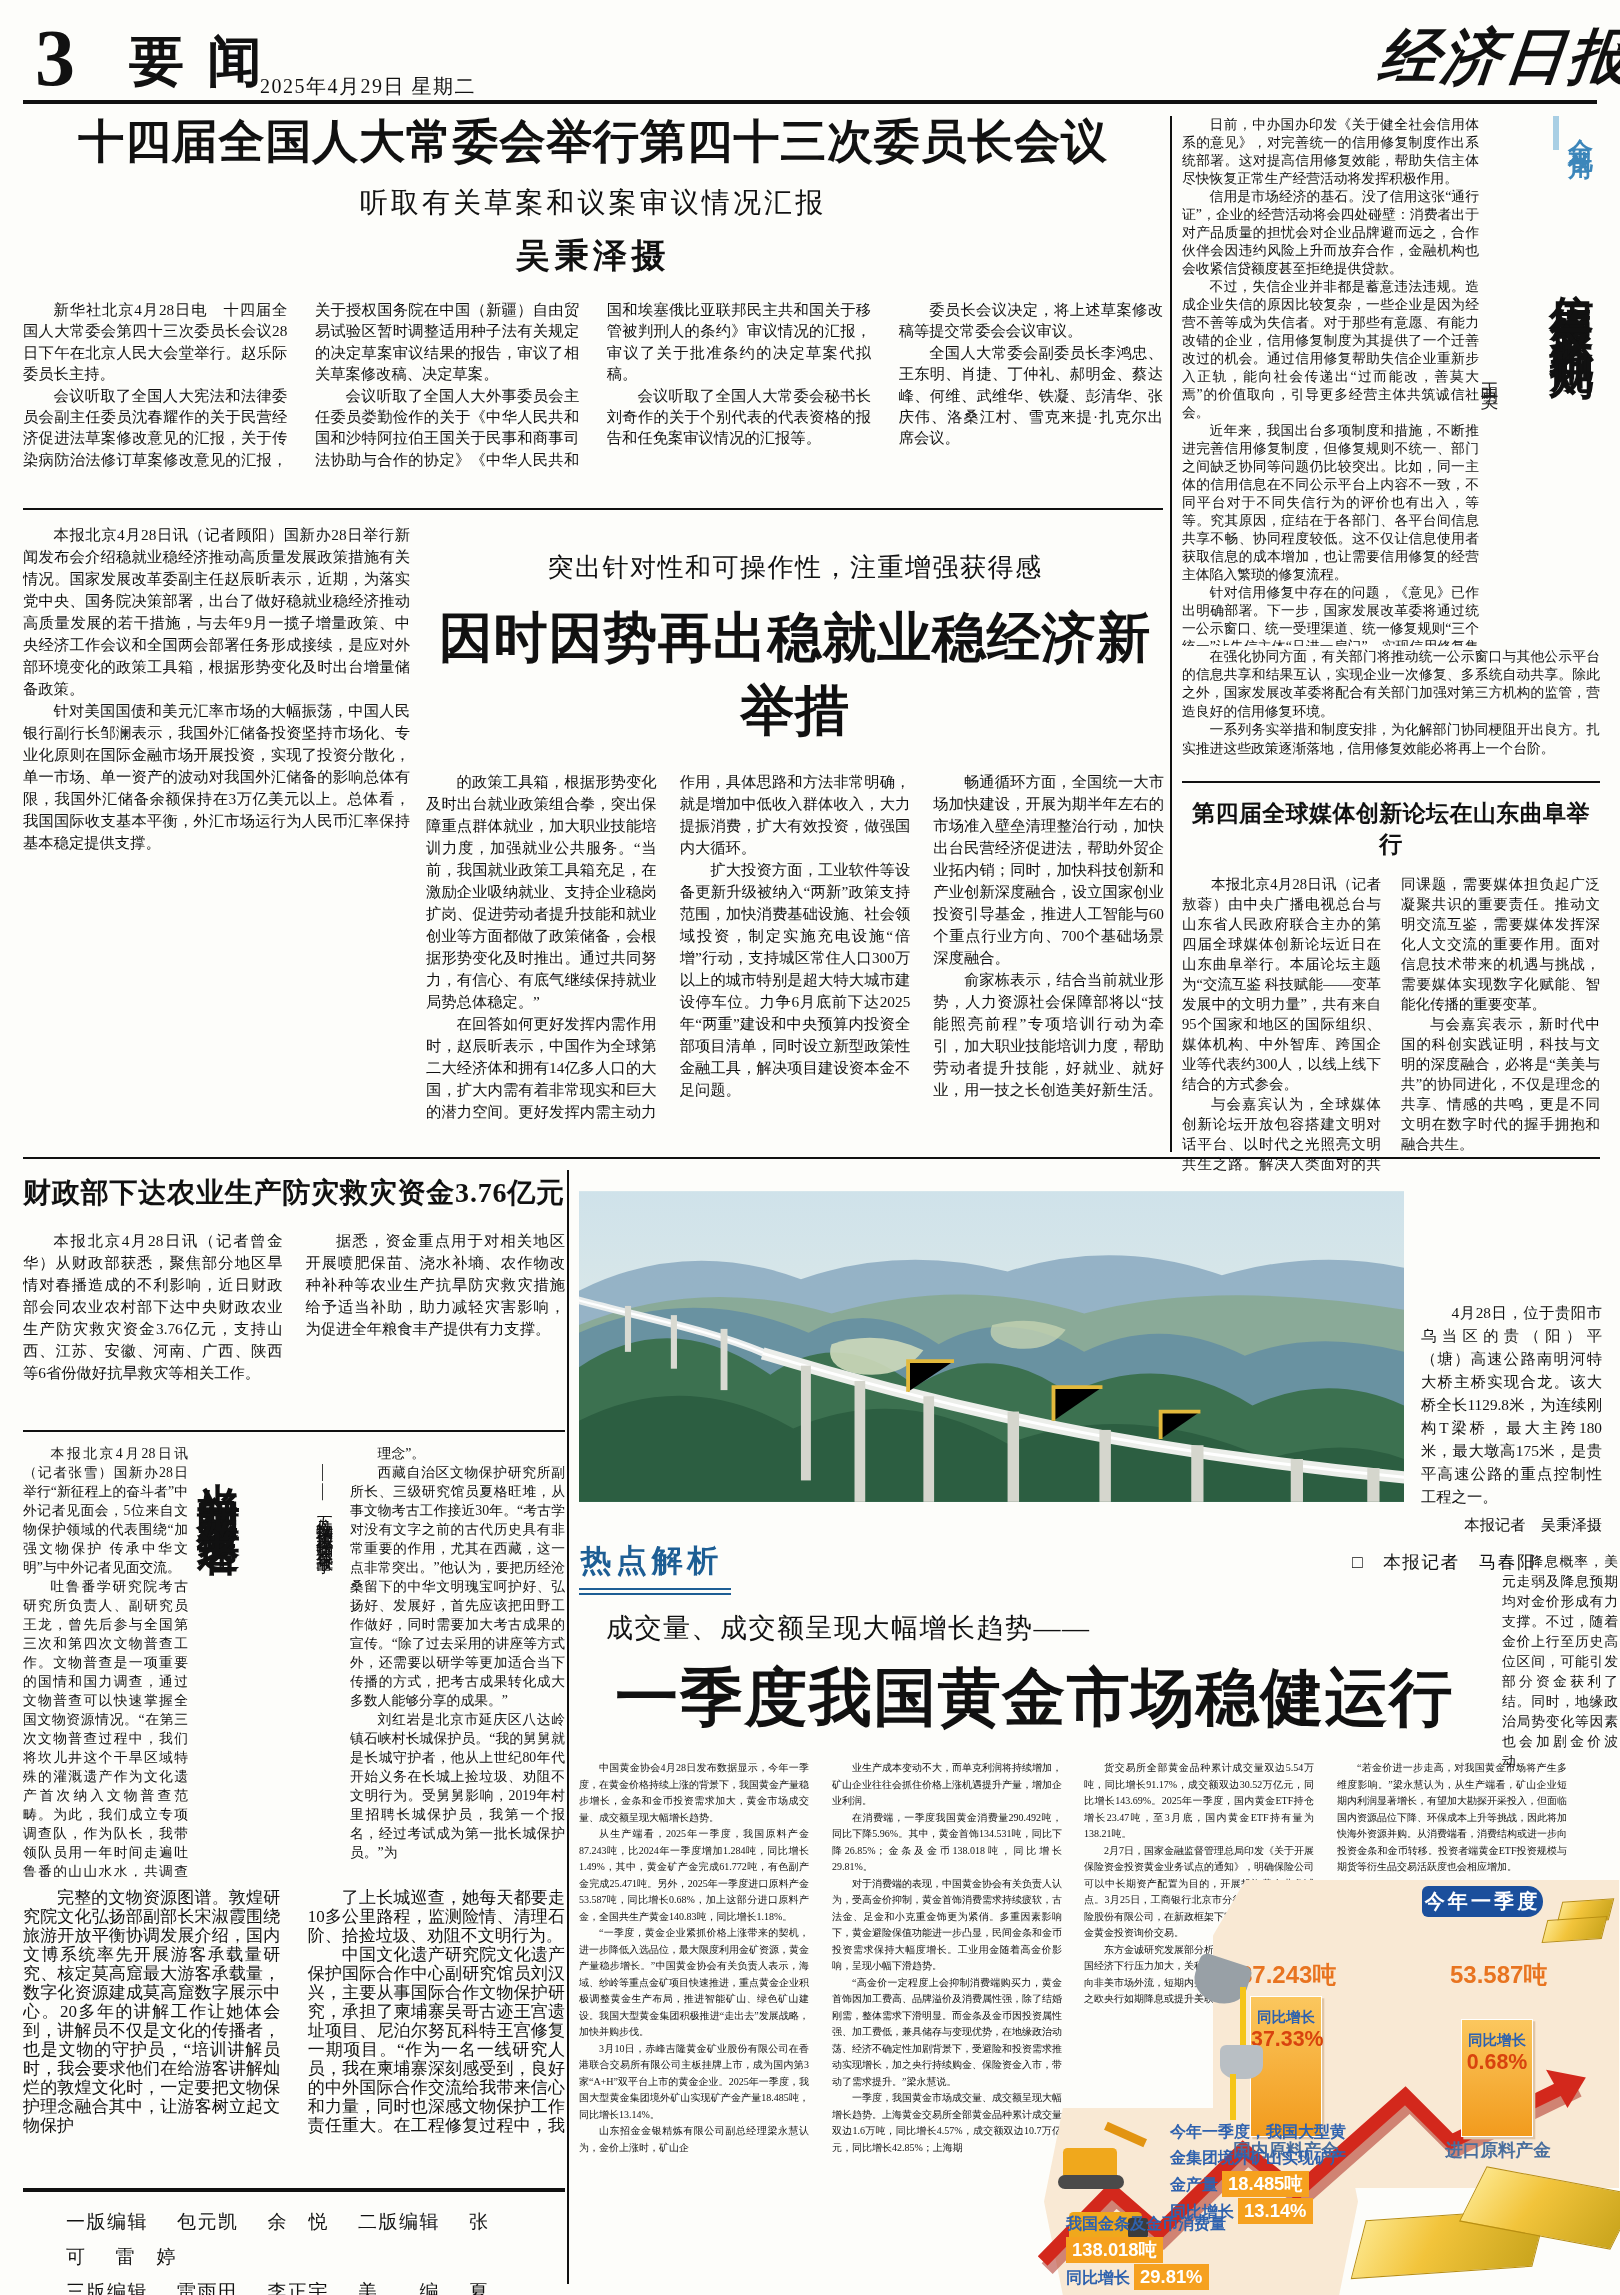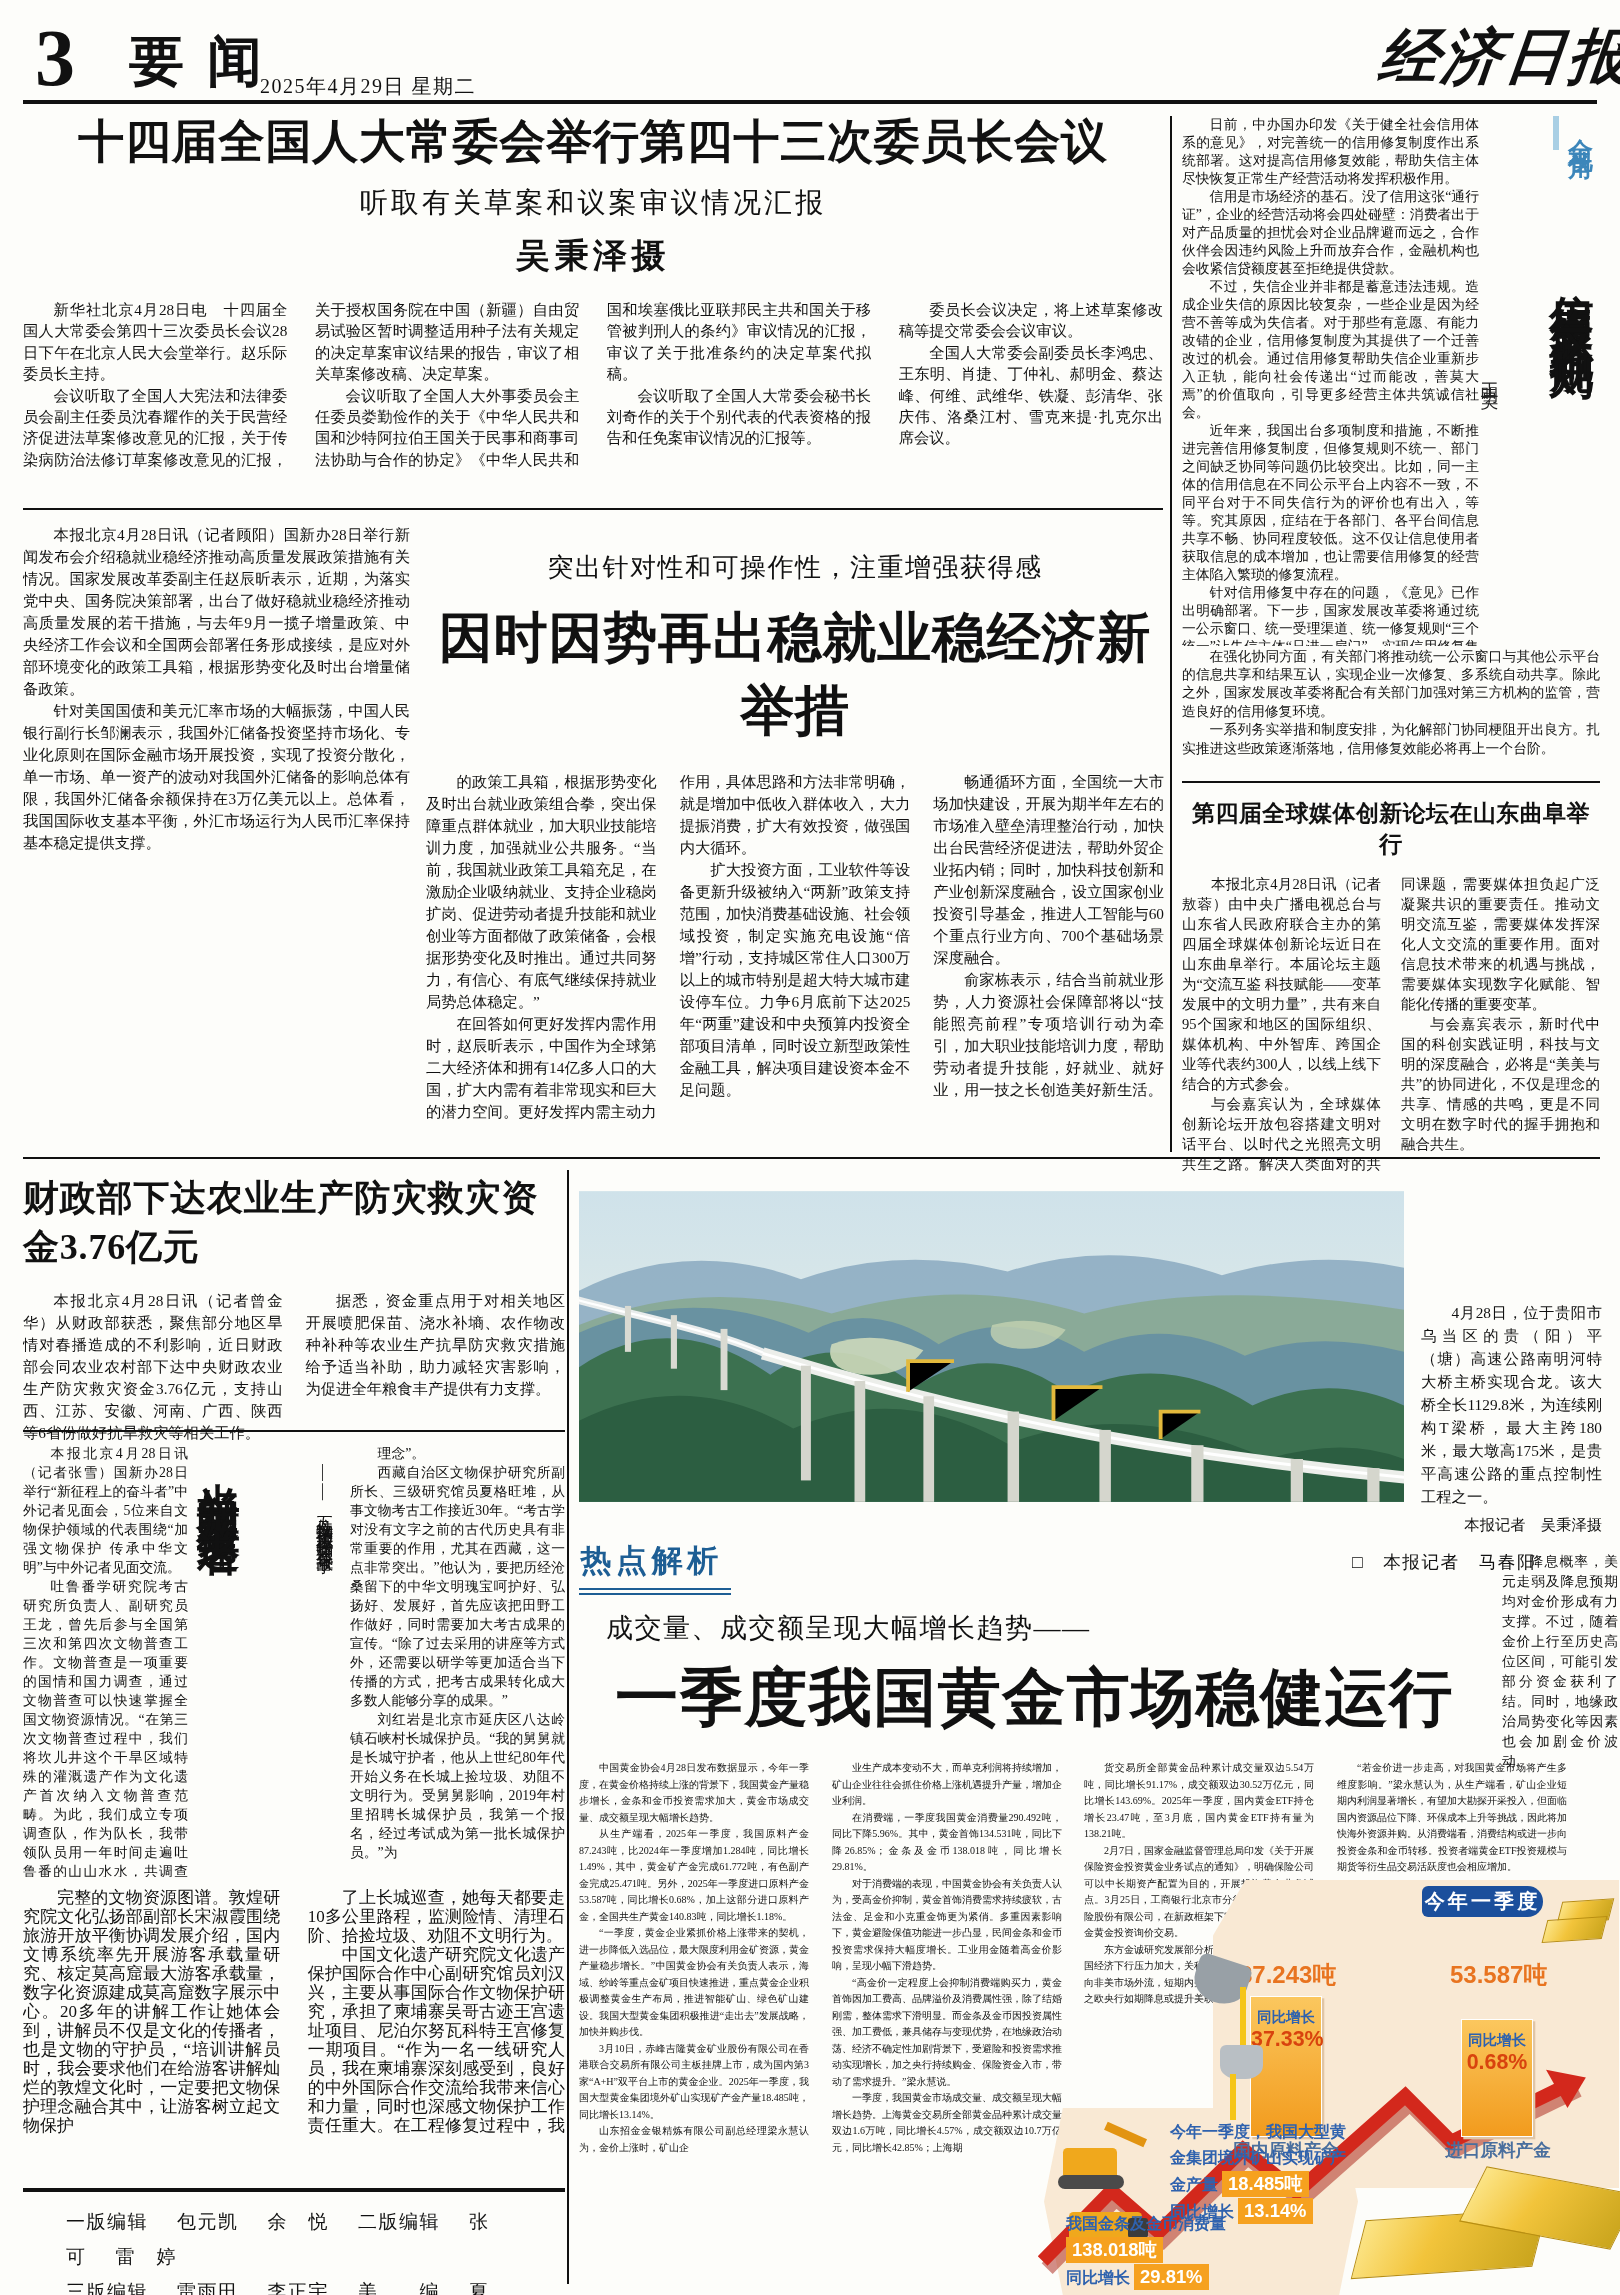--- a/index.html
+++ b/index.html
@@ -32,21 +32,21 @@
   .credit-wide{height:129px;overflow:hidden;font-size:13.8px;line-height:18.4px;margin-top:1.5px;}
   
   .media-h1{font-size:23px;font-weight:900;text-align:center;letter-spacing:0.4px;}
   .media-body{margin-top:13.8px;column-count:2;column-gap:20px;font-size:14.5px;line-height:20px;height:325px;overflow:hidden;}
   
   .jobs-left{font-size:15.3px;line-height:22px;height:622px;overflow:hidden;}
   .jobs-kicker{font-size:26px;text-align:center;letter-spacing:1.5px;padding-top:26px;}
   .jobs-h1{font-size:54px;font-weight:900;text-align:center;margin-top:17px;letter-spacing:0.8px;}
   .jobs-body{margin-top:23px;column-count:3;column-gap:23px;font-size:15.3px;line-height:22px;height:452px;overflow:hidden;}
   
-  .relief-h1{font-size:36px;font-weight:900;text-align:left;letter-spacing:0.8px;}
+  .relief-h1{font-size:28px;font-weight:900;text-align:center;letter-spacing:0.8px;}
   .relief-body{margin-top:18.4px;column-count:2;column-gap:23px;font-size:15.3px;line-height:22px;height:201px;overflow:hidden;}
   
   .her-row1{display:flex;height:433px;overflow:hidden;}
   .her-col1{width:165px;font-size:13.8px;line-height:19px;overflow:hidden;}
   .her-mid{width:162px;position:relative;}
   .her-headline{position:absolute;left:9.2px;top:4.6px;height:426px;writing-mode:vertical-rl;
                 font-size:43px;line-height:1;font-weight:900;letter-spacing:6.1px;}
   .her-sub{position:absolute;right:13.8px;top:20px;height:398px;writing-mode:vertical-rl;font-size:17px;letter-spacing:2.3px;}
   .her-col3{flex:1;font-size:13.8px;line-height:19px;overflow:hidden;}
   .her-row2{margin-top:10.7px;column-count:2;column-gap:27.6px;font-size:17px;line-height:19px;height:253px;overflow:hidden;}

